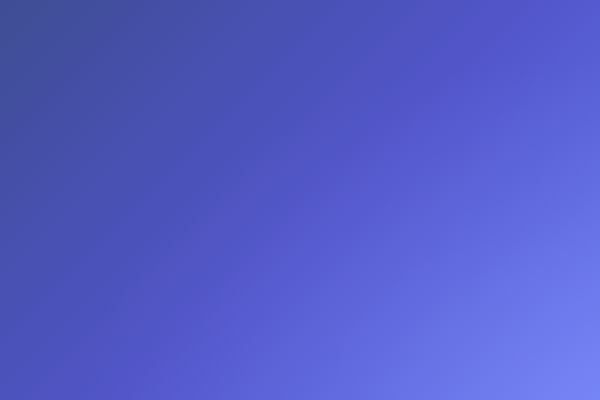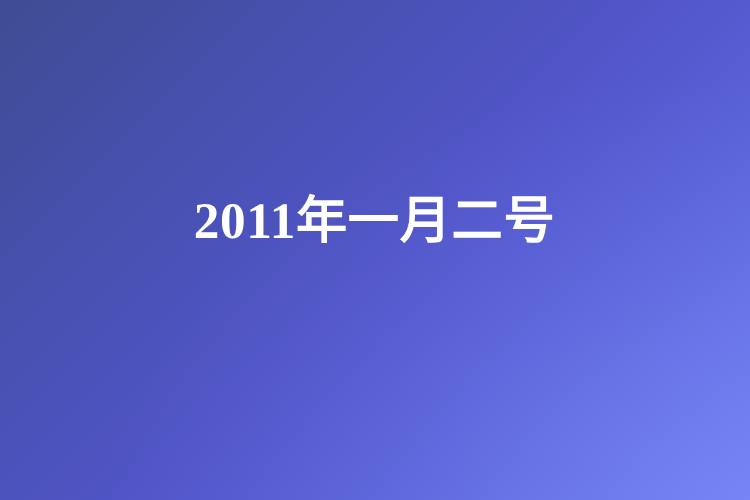--- a/index.html
+++ b/index.html
@@ -79,18 +79,17 @@
     font-weight: 700;
   }
 </style>
 </head>
 <body>
 
 <div class="banner">
 
   <div class="title-block">
 
-    <span class="title-line title-line--primary">2011年一月二号</span>
 
 
   </div>
 
 </div>
 
 </body></html>

